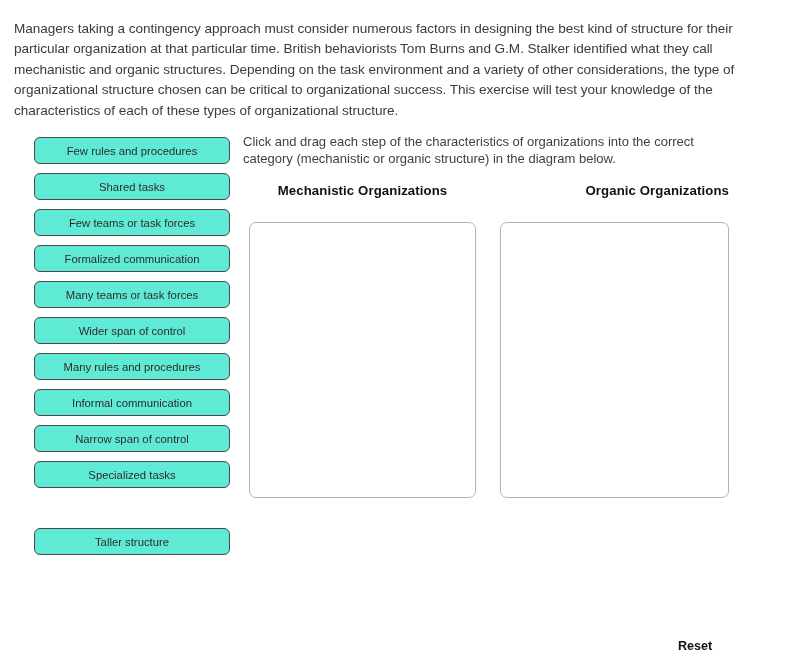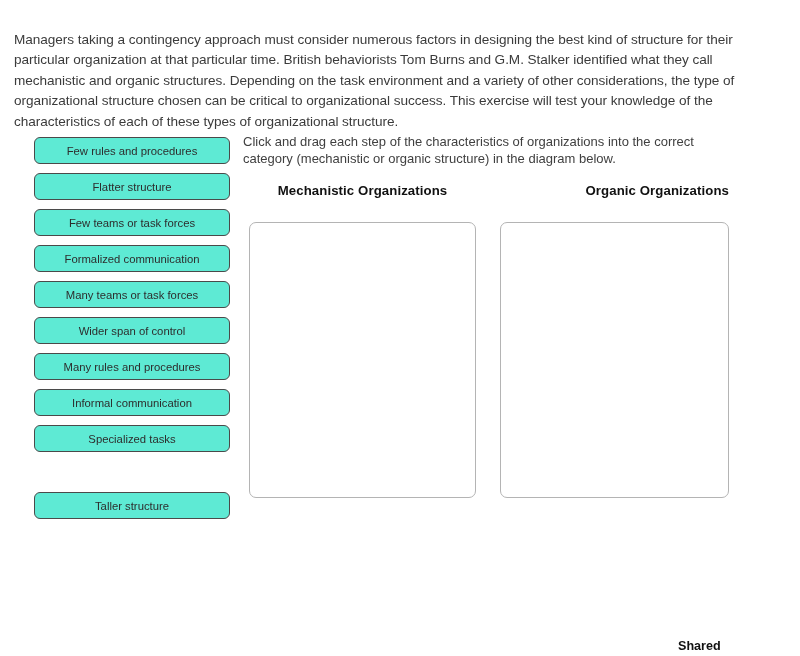--- a/index.html
+++ b/index.html
@@ -13,21 +13,21 @@
     position: relative;
     font-family: "Liberation Sans", sans-serif;
     -webkit-font-smoothing: antialiased;
     overflow: hidden;
   }
 
   
   #intro-paragraph {
     position: absolute;
     left: 14px;
-    top: 16px;
+    top: 5px;
     width: 772px;
     font-size: 13.6px;
     line-height: 20.5px;
     color: #3b3b3b;
     letter-spacing: -0.05px;
   }
 
   
   #drag-items-column {
     position: absolute;
@@ -113,36 +113,37 @@
     font-family: "Liberation Sans", sans-serif;
   }
 </style>
 </head>
 <body>
 
 <p id="intro-paragraph">Managers taking a contingency approach must consider numerous factors in designing the best kind of structure for their particular organization at that particular time. British behaviorists Tom Burns and G.M. Stalker identified what they call mechanistic and organic structures. Depending on the task environment and a variety of other considerations, the type of organizational structure chosen can be critical to organizational success. This exercise will test your knowledge of the characteristics of each of these types of organizational structure.</p>
 
 <div id="drag-items-column">
     <div class="drag-item">Few rules and procedures</div>
-    <div class="drag-item">Flatter structure</div>
+    <div class="drag-item">Shared tasks</div>
     <div class="drag-item">Few teams or task forces</div>
     <div class="drag-item">Formalized communication</div>
     <div class="drag-item">Many teams or task forces</div>
     <div class="drag-item">Wider span of control</div>
     <div class="drag-item">Many rules and procedures</div>
     <div class="drag-item">Informal communication</div>
+    <div class="drag-item">Narrow span of control</div>
     <div class="drag-item">Specialized tasks</div>
     <div class="drag-item">Taller structure</div>
   </div>
 
 <p id="instructions-text">Click and drag each step of the characteristics of organizations into the correct category (mechanistic or organic structure) in the diagram below.</p>
 
 <div class="zone-heading" id="mechanistic-heading">Mechanistic Organizations</div>
 <div class="zone-heading" id="organic-heading">Organic Organizations</div>
 
 <div class="drop-zone" id="mechanistic-drop-zone">
   <ul class="drop-zone-list"></ul>
 </div>
 <div class="drop-zone" id="organic-drop-zone">
   <ul class="drop-zone-list"></ul>
 </div>
 
-<button id="reset-button">Shared</button>
+<button id="reset-button">Reset</button>
 
 </body></html>

